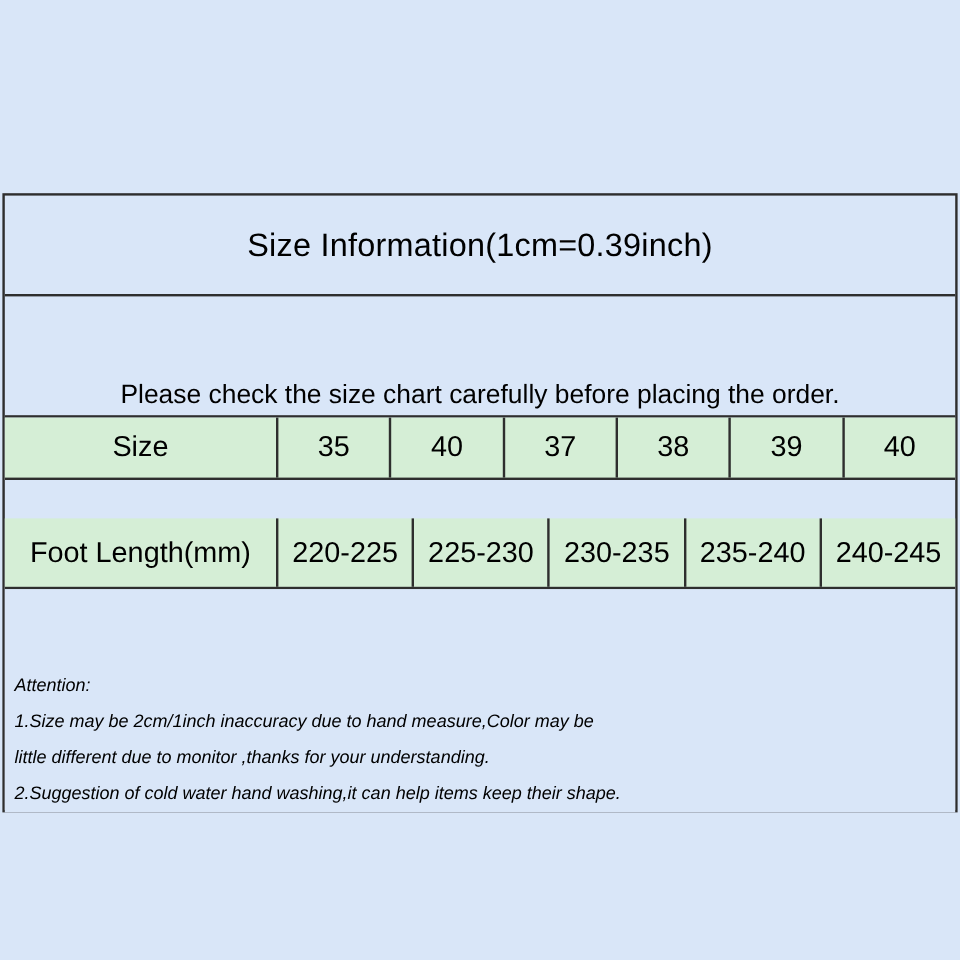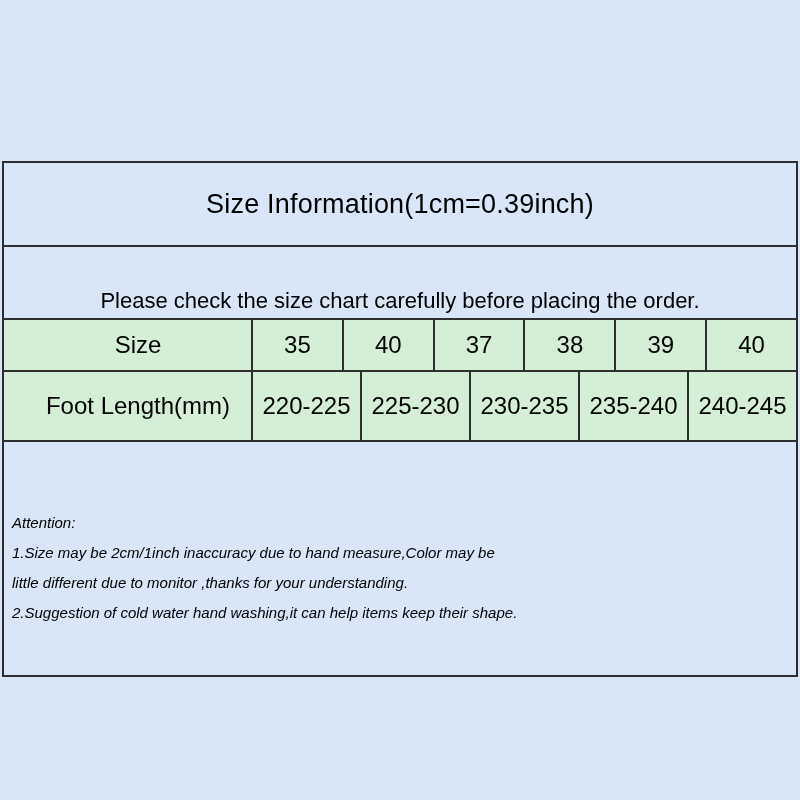--- a/index.html
+++ b/index.html
@@ -42,33 +42,33 @@
     font-size: 27px;
     letter-spacing: 0.2px;
   }
   .subtitle-row {
     height: 73px;
     border-bottom: 2px solid #2e2e2e;
     display: flex;
     align-items: flex-end;
     justify-content: center;
     padding-bottom: 4px;
+    margin-top: 28px;
   }
   .subtitle {
     font-size: 22px;
   }
   .grid-row {
     display: flex;
     background: #d5eed6;
     border-bottom: 2px solid #2e2e2e;
     align-items: stretch;
-    padding-left: 21px;
   }
   .grid-row.sizes   { height: 52px; }
-  .grid-row.lengths { height: 70px; }
+  .grid-row.lengths { height: 59px; margin-top: 32px; }
   .cell {
     flex: 1 1 0;
     border-right: 2px solid #2e2e2e;
     display: flex;
     align-items: center;
     justify-content: center;
     font-size: 24px;
     box-sizing: border-box;
     overflow: hidden;
     white-space: nowrap;

